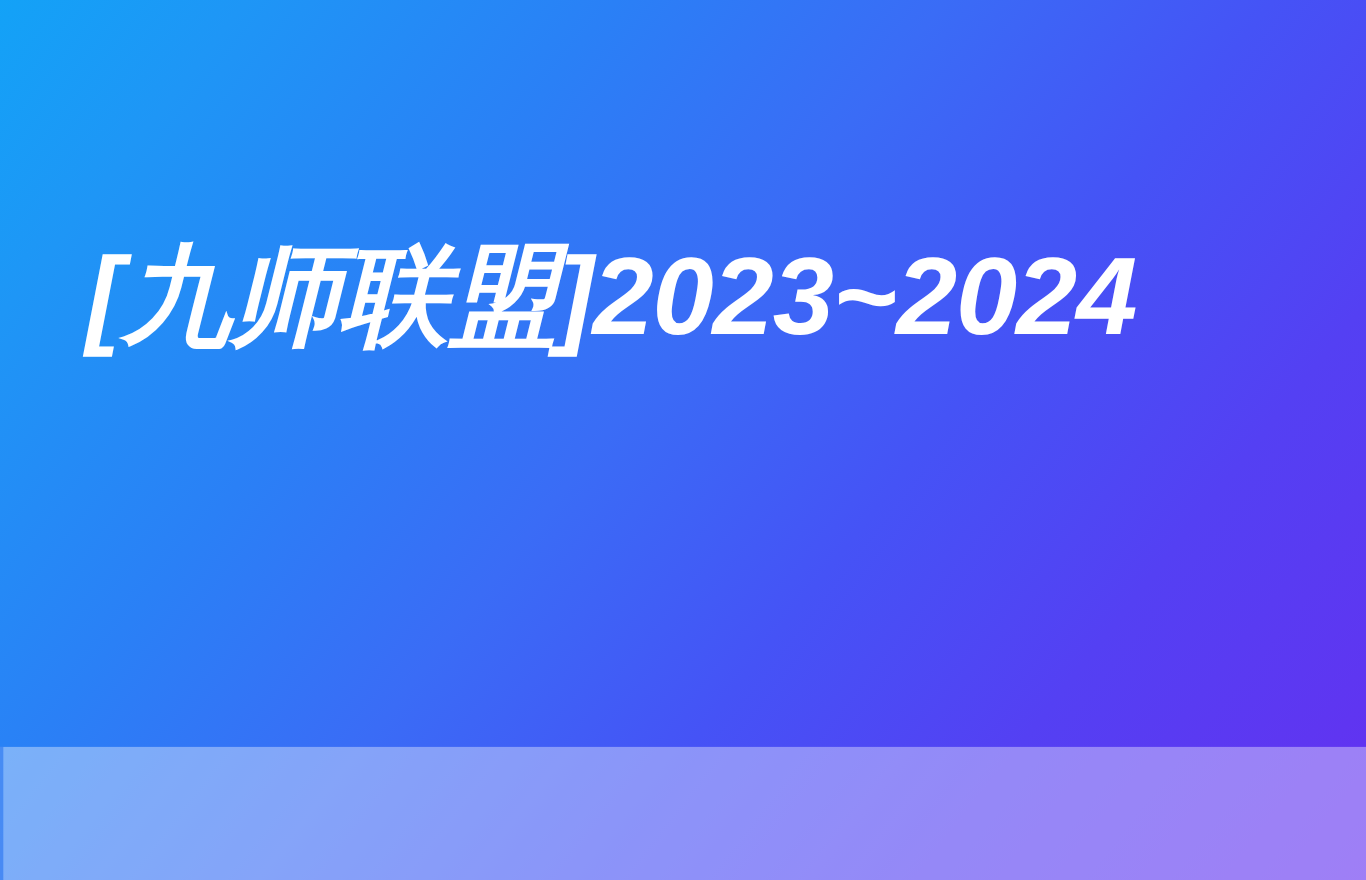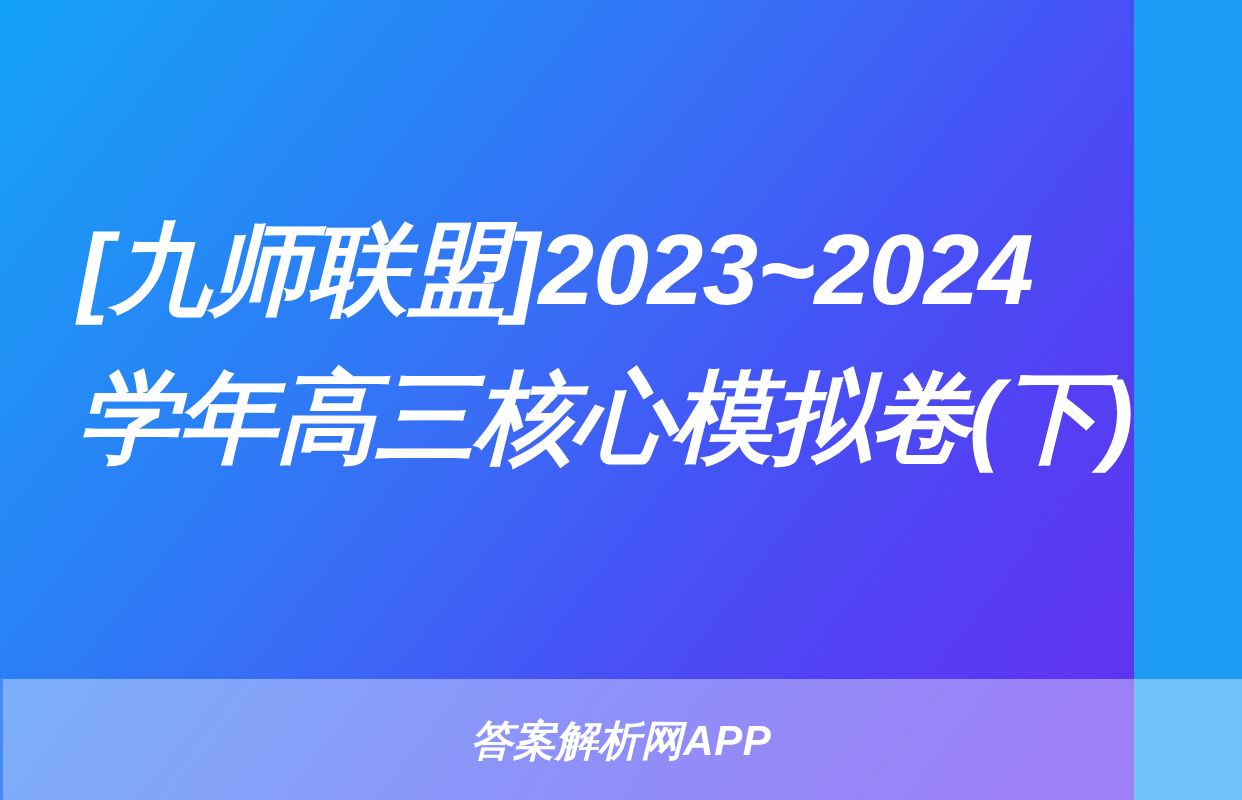--- a/index.html
+++ b/index.html
@@ -7,21 +7,21 @@
 
   html, body {
     width:1242px;
     height:800px;
     overflow:hidden;
     background:#1E9BF5;
   }
 
   #card {
     position:relative;
-    width:1134px;
+    width:1242px;
     height:800px;
     
     background:linear-gradient(128deg,
         #13A2F7 0%,
         #1E96F6 12%,
         #2A80F6 30%,
         #3A6CF6 46%,
         #4553F6 62%,
         #5440F3 78%,
         #6430F0 100%);
@@ -86,21 +86,19 @@
     transform:translateY(1px);
   }
 </style>
 </head>
 <body>
 
 <div id="card">
 
   <div id="title-block">
     <span class="title-line">[九师联盟]2023~2024</span>
-    <span class="title-line">学年高三核心模拟卷(下)</span>
   </div>
 
   <div id="watermark-band">
     <div id="band-edge"></div>
-    <span id="watermark-text">答案解析网APP</span>
   </div>
 
 </div>
 
 </body></html>

